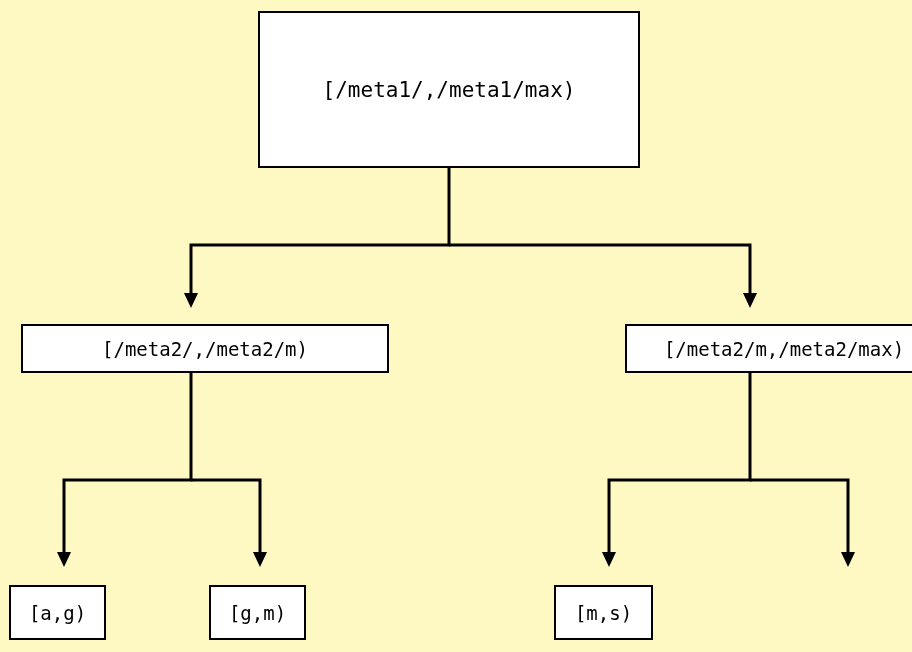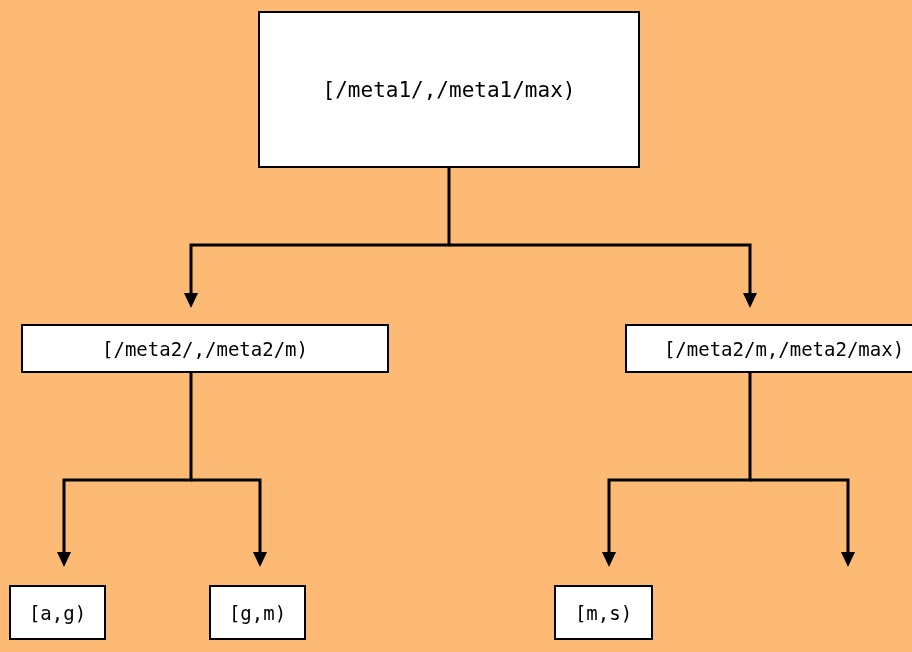--- a/index.html
+++ b/index.html
@@ -5,21 +5,21 @@
 <style>
   html, body {
     margin: 0;
     padding: 0;
     background: #ffffff;
   }
   #canvas {
     position: relative;
     width: 912px;
     height: 652px;
-    background: #fdba74;
+    background: #fef9c3;
     overflow: hidden;
     font-family: "DejaVu Sans Mono", "Liberation Mono", monospace;
   }
   .node {
     position: absolute;
     box-sizing: border-box;
     border: 2px solid #000000;
     background: #ffffff;
     display: flex;
     align-items: center;

